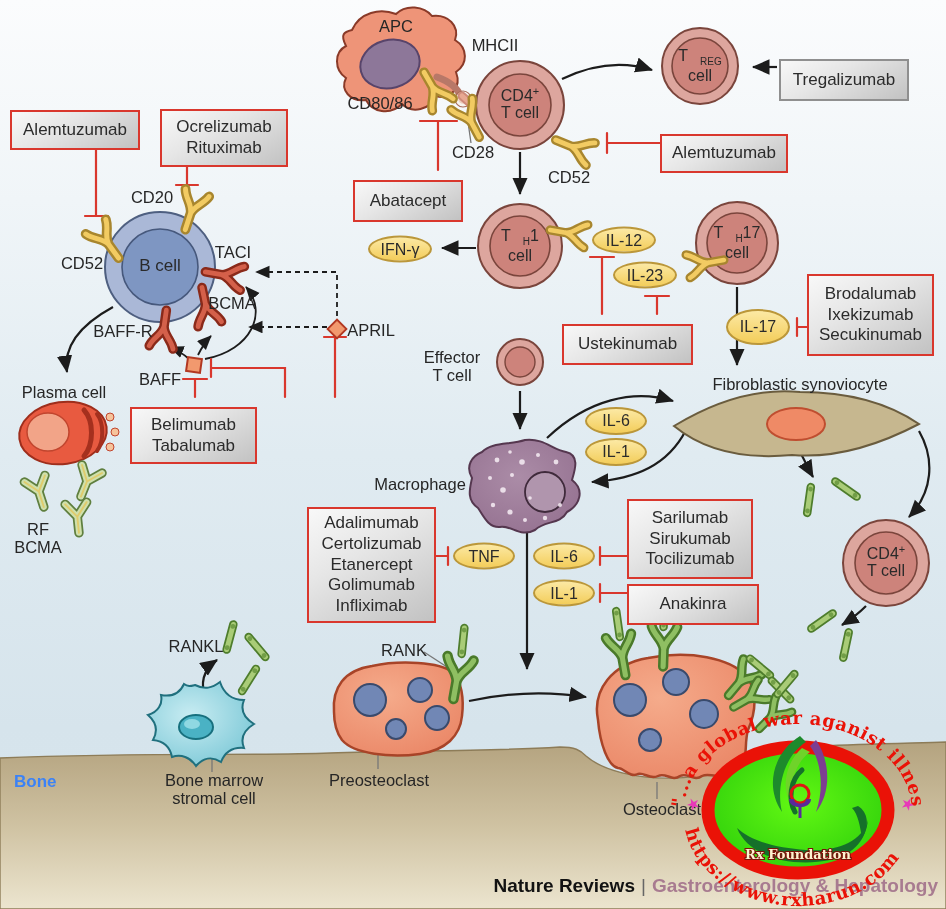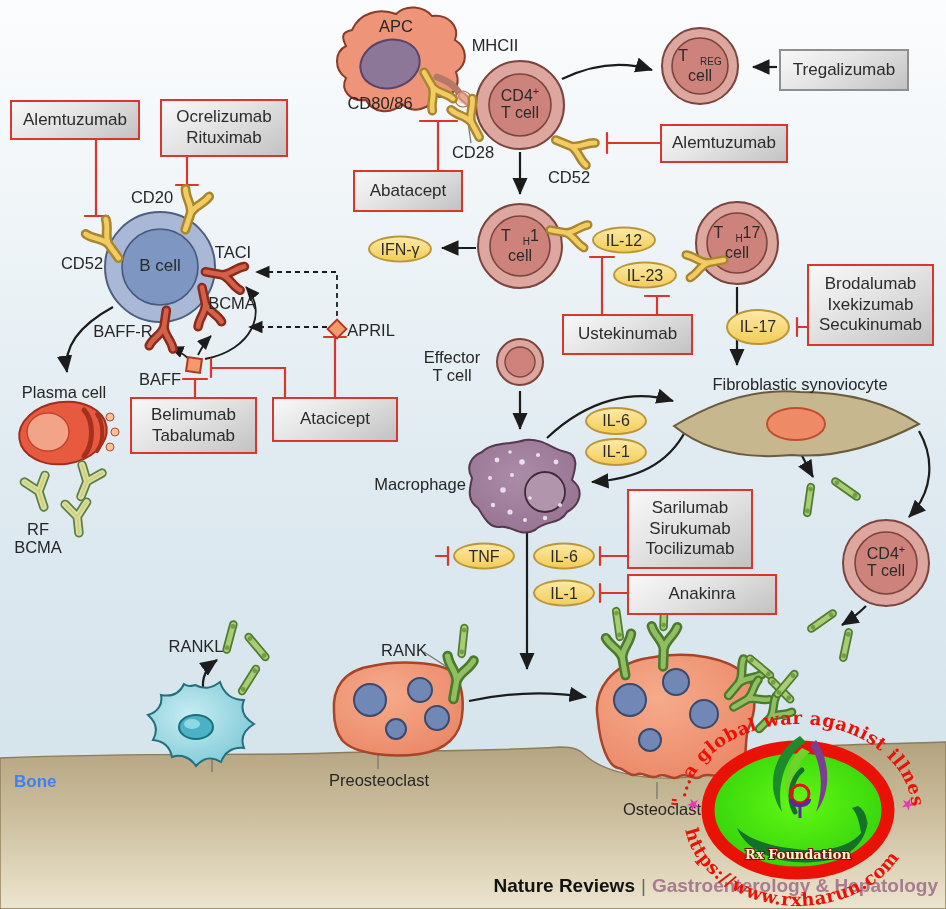--- a/index.html
+++ b/index.html
@@ -13,21 +13,21 @@
     font-family:"Liberation Sans",sans-serif;
   }
   #stage svg{position:absolute;left:0;top:0;}
   svg.wm{pointer-events:none;}
 
   .box{
     position:absolute;box-sizing:border-box;
     background:linear-gradient(150deg,#f8f8f8 0%,#e6e6e6 40%,#c2c2c2 100%);
     border:2px solid var(--inhibit-red);
     display:flex;flex-direction:column;align-items:center;justify-content:center;
-    font-size:17px;color:#2b2b2b;line-height:1.22;text-align:center;
+    font-size:17px;color:#2b2b2b;line-height:1.22;text-align:center;margin-top:10px;
   }
   .box.gray{border-color:#8f8f8f;}
 
   .pill{
     position:absolute;box-sizing:border-box;transform:translate(-50%,-50%);
     background:linear-gradient(#fce9a4,#f3cd5a);
     border:2px solid var(--pill-border);border-radius:50%;
     display:flex;align-items:center;justify-content:center;
     font-size:16px;color:#2b2b2b;
   }
@@ -341,29 +341,33 @@
 </div>
 <div class="box" style="left:130px;top:397px;width:127px;height:57px">
   <div>Belimumab</div>
   <div>Tabalumab</div>
 </div>
 <div class="box" style="left:807px;top:264px;width:127px;height:82px">
   <div>Brodalumab</div>
   <div>Ixekizumab</div>
   <div>Secukinumab</div>
 </div>
-<div class="box" style="left:272px;top:397px;width:126px;height:45px">
-  <div>Atacicept</div>
+<div class="box" style="left:307px;top:497px;width:129px;height:116px">
+  <div>Adalimumab</div>
+  <div>Certolizumab</div>
+  <div>Etanercept</div>
+  <div>Golimumab</div>
+  <div>Infliximab</div>
 </div>
 <div class="box" style="left:627px;top:489px;width:126px;height:80px">
   <div>Sarilumab</div>
   <div>Sirukumab</div>
   <div>Tocilizumab</div>
 </div>
-<div class="box" style="left:627px;top:574px;width:150px;height:41px">
+<div class="box" style="left:627px;top:574px;width:132px;height:41px">
   <div>Anakinra</div>
 </div>
 
 <div class="pill" style="left:400px;top:249px;width:64px;height:27px">
       <span>IFN-γ</span>
     </div>
 <div class="pill" style="left:624px;top:240px;width:64px;height:27px">
       <span>IL-12</span>
     </div>
 <div class="pill" style="left:645px;top:275px;width:64px;height:27px">
@@ -406,20 +410,24 @@
   <div>BCMA</div>
 </div>
 <div class="lbl" style="left:452px;top:366px">
   <div>Effector</div>
   <div>T cell</div>
 </div>
 <div class="lbl" style="left:420px;top:484px">Macrophage</div>
 <div class="lbl" style="left:800px;top:384px">Fibroblastic synoviocyte</div>
 <div class="lbl" style="left:196px;top:646px">RANKL</div>
 <div class="lbl" style="left:404px;top:650px">RANK</div>
+<div class="lbl" style="left:214px;top:789px">
+  <div>Bone marrow</div>
+  <div>stromal cell</div>
+</div>
 <div class="lbl" style="left:379px;top:780px">Preosteoclast</div>
 <div class="lbl" style="left:662px;top:809px">Osteoclast</div>
 <div class="bone-lbl">Bone</div>
 
 <div class="cl" style="left:520px;top:104px">
   <div><span>CD4</span><sup>+</sup></div>
   <div>T cell</div>
 </div>
 <div class="cl" style="left:700px;top:66px">
   <div><span>T</span><sub>REG</sub></div>

